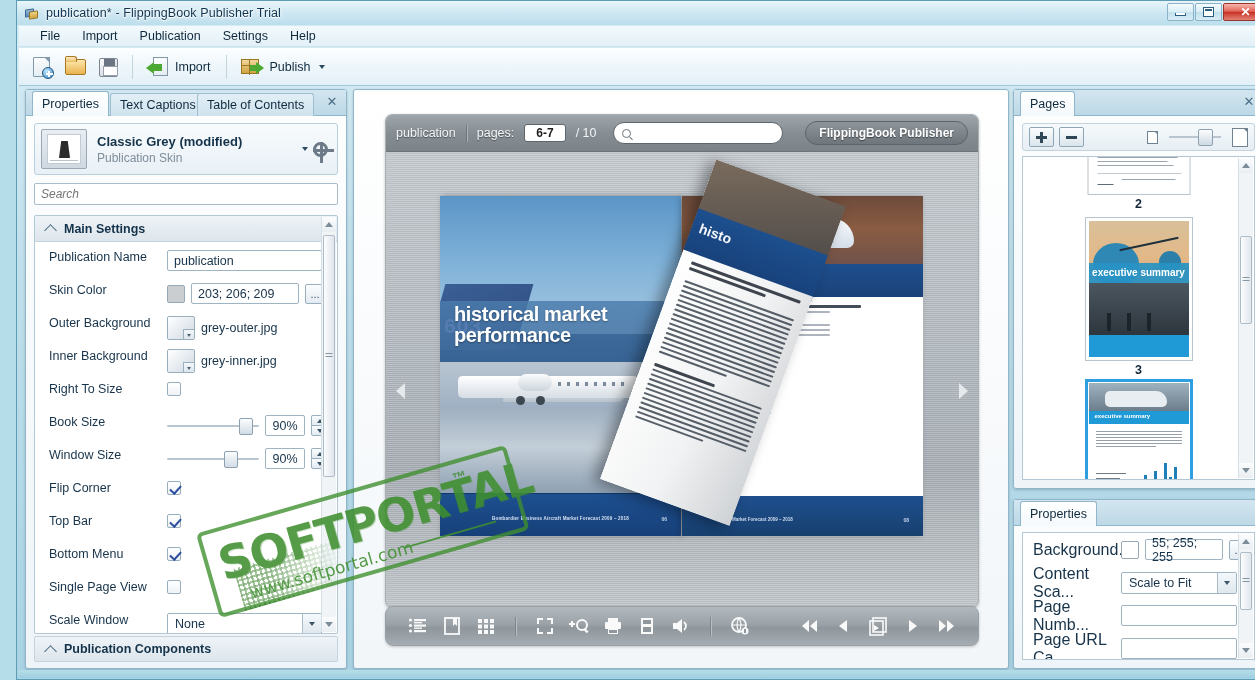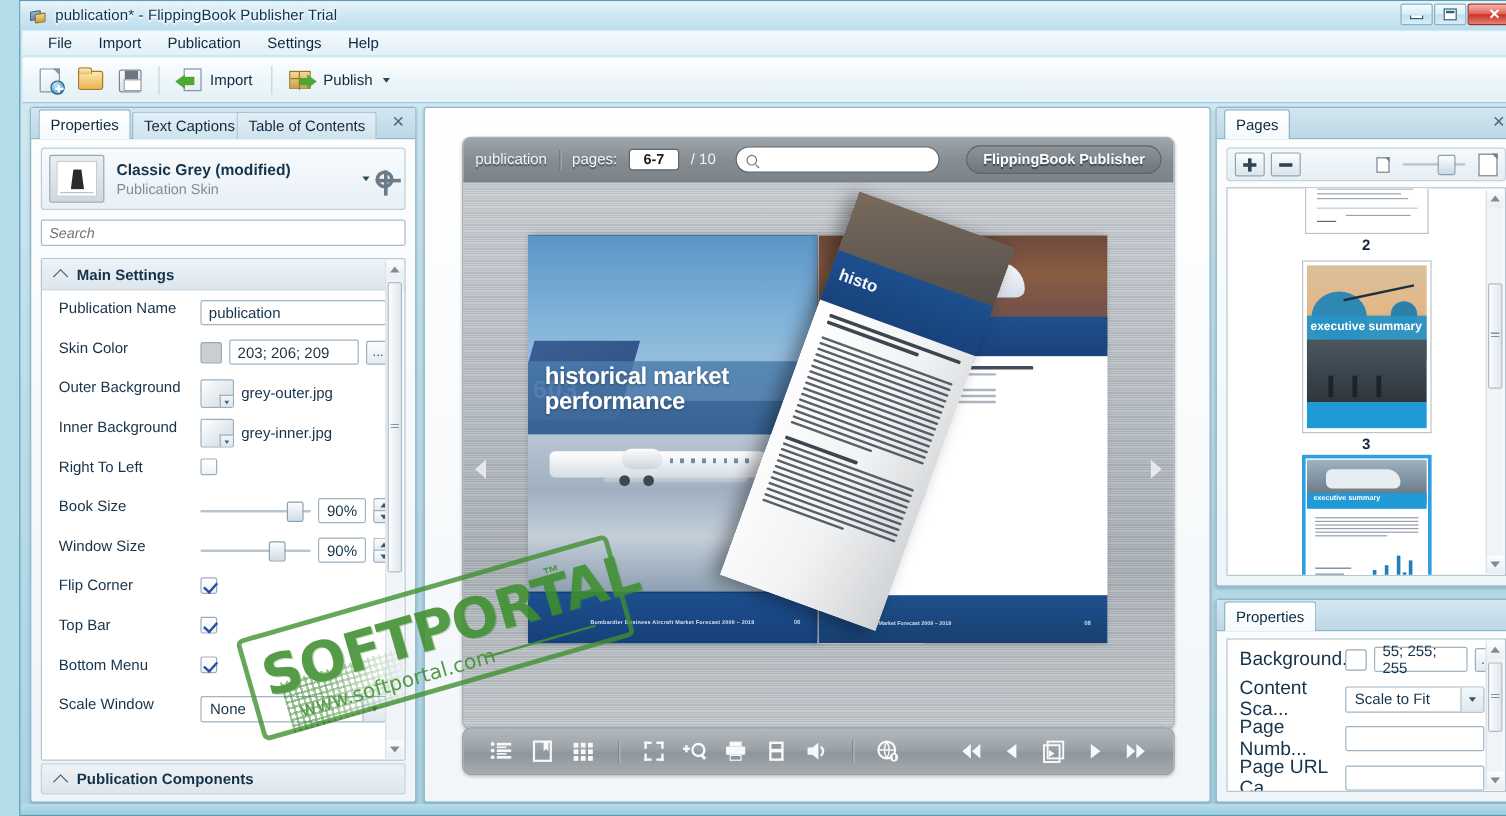--- a/index.html
+++ b/index.html
@@ -627,21 +627,21 @@
           <div class="plabel">Inner Background</div>
           <div class="pfield">
             <div class="img-swatch">
                 <i class="dd"></i>
               </div>
             <div class="fname">grey-inner.jpg</div>
           </div>
         </div>
 
         <div class="prow">
-          <div class="plabel">Right To Left</div>
+          <div class="plabel">Right To Size</div>
           <div class="pfield">
               <div class="cbox"></div>
             </div>
         </div>
 
         <div class="prow">
           <div class="plabel">Book Size</div>
           <div class="pfield">
             <div class="slider">
                 <div class="track"></div>
@@ -692,20 +692,26 @@
             </div>
         </div>
 
         <div class="prow">
           <div class="plabel">Bottom Menu</div>
           <div class="pfield">
               <div class="cbox on"></div>
             </div>
         </div>
 
+        <div class="prow">
+          <div class="plabel">Single Page View</div>
+          <div class="pfield">
+              <div class="cbox"></div>
+            </div>
+        </div>
 
         <div class="prow">
           <div class="plabel">Scale Window</div>
           <div class="pfield">
             <div class="combo" style="width:155px">
               <span>None</span>
               <span class="arrowbox">
                   <i class="ar-dn"></i>
                 </span>
             </div>

